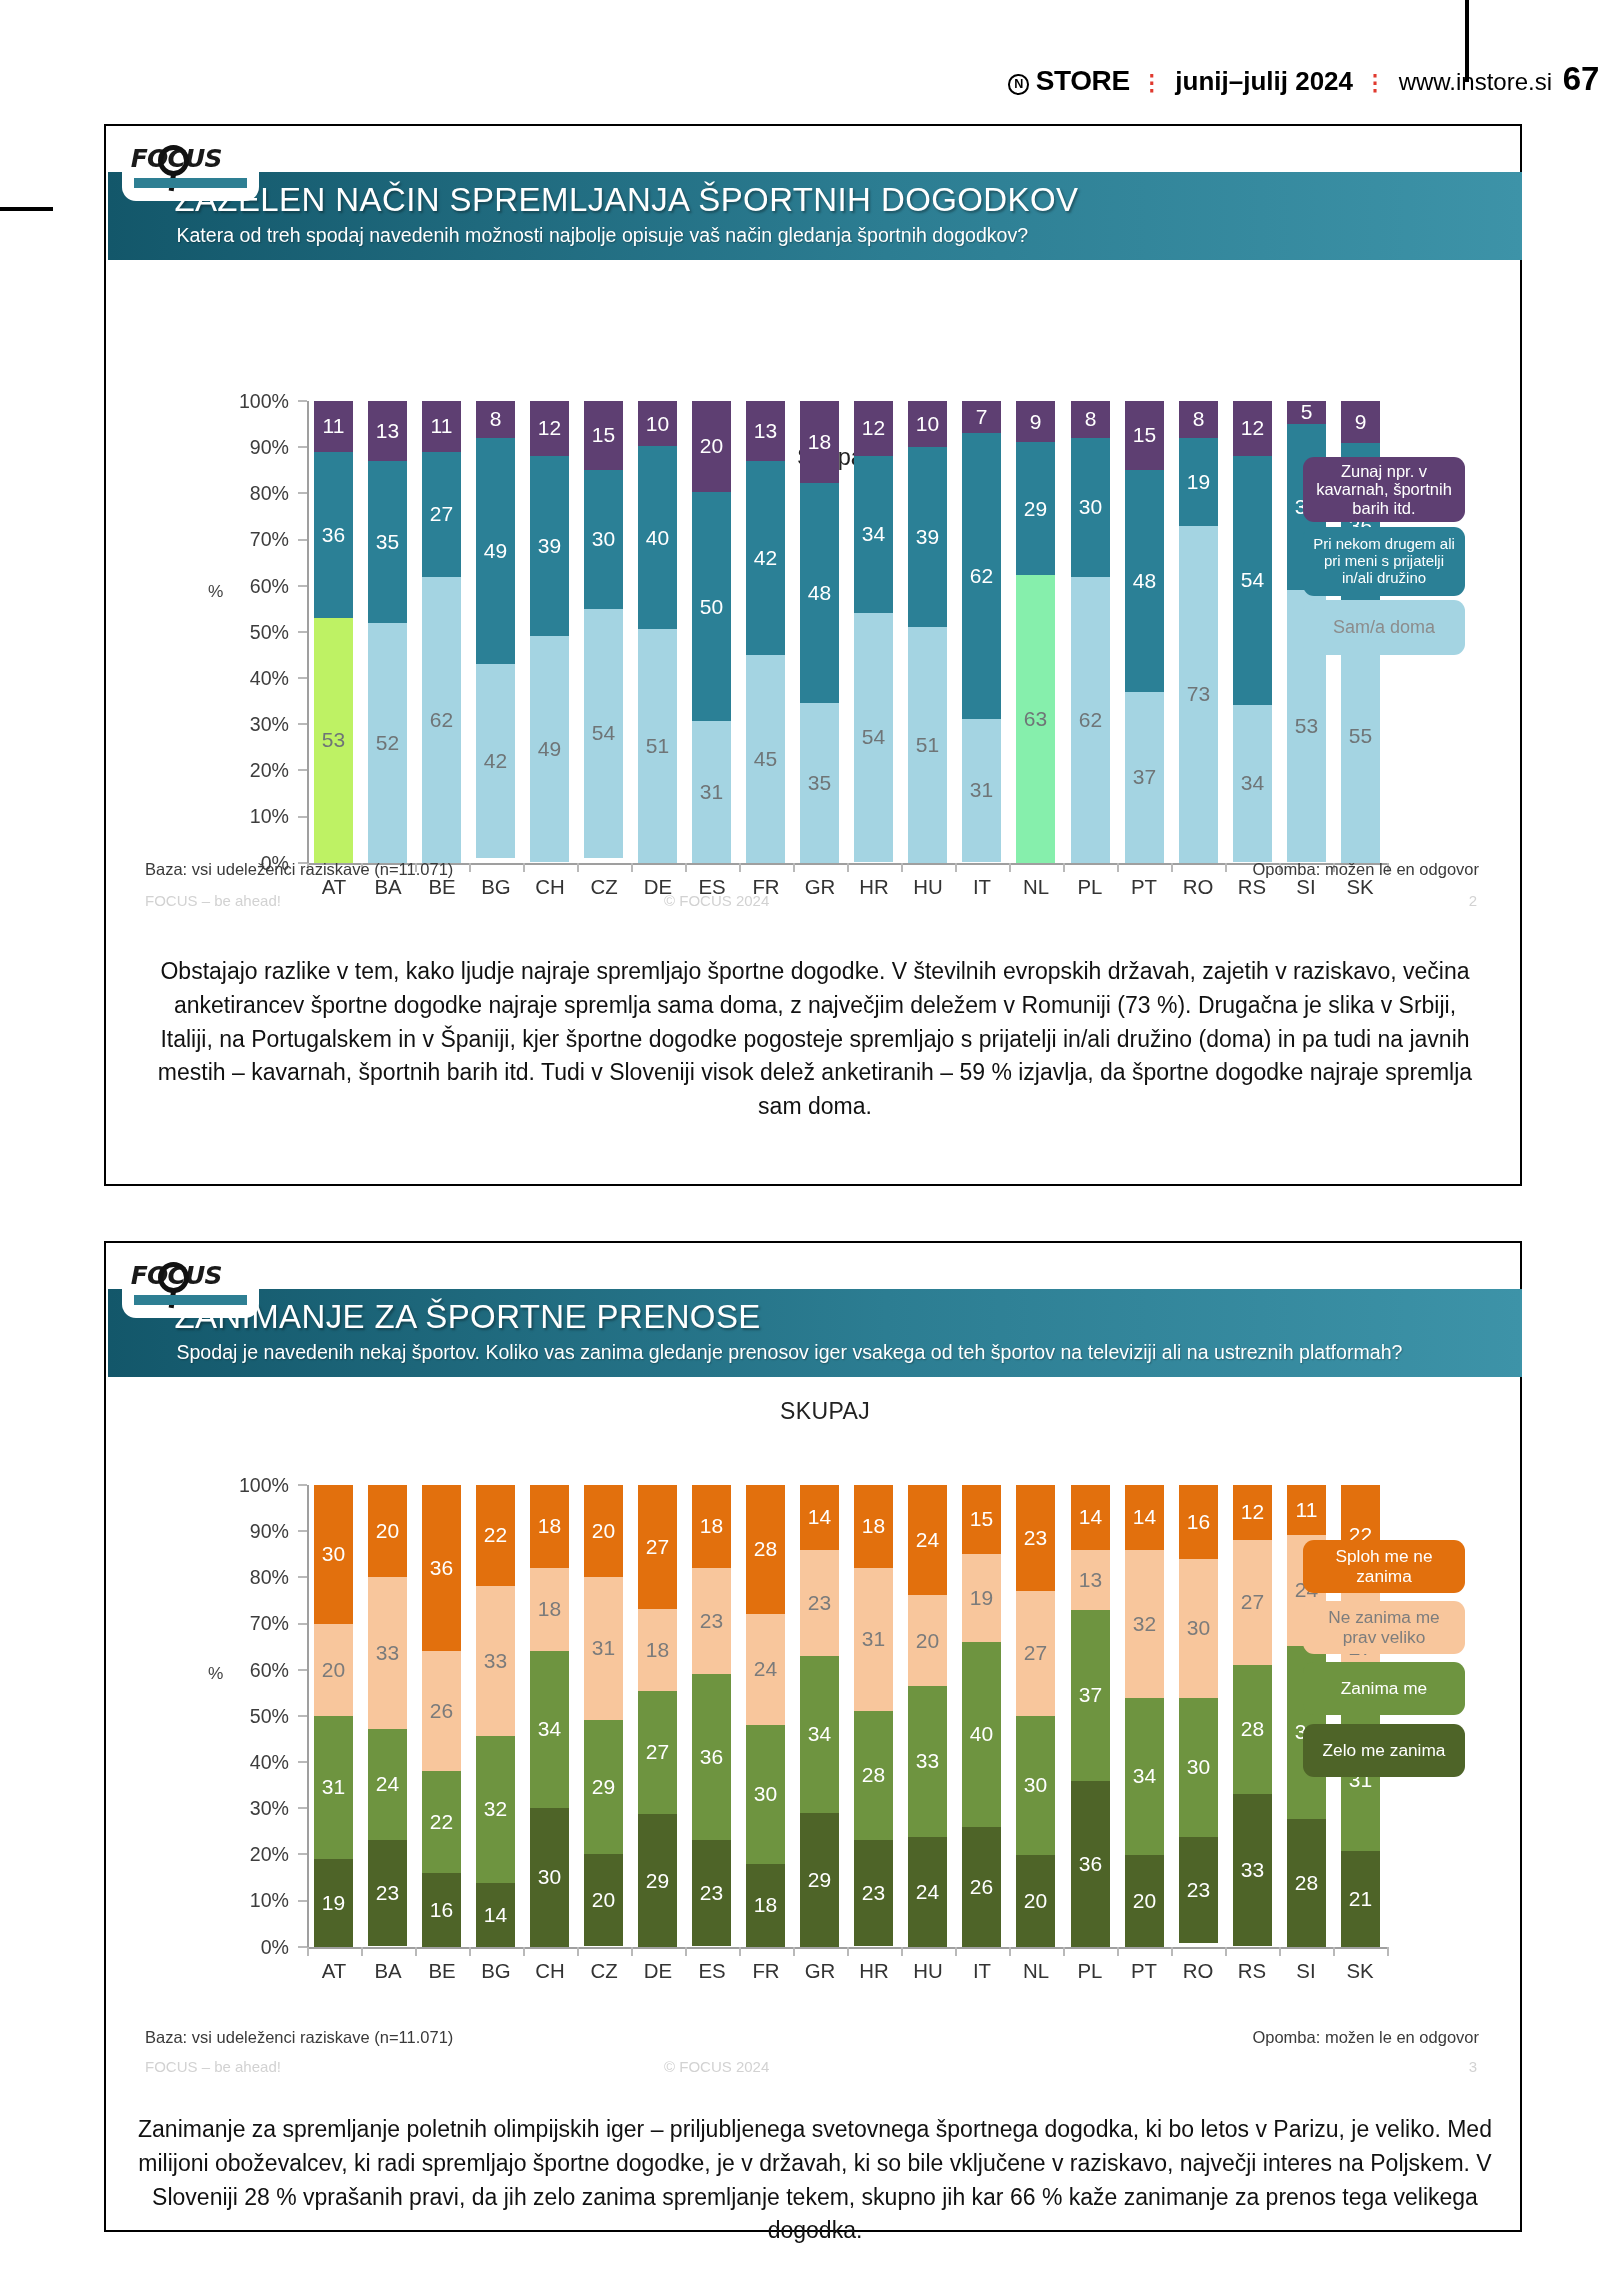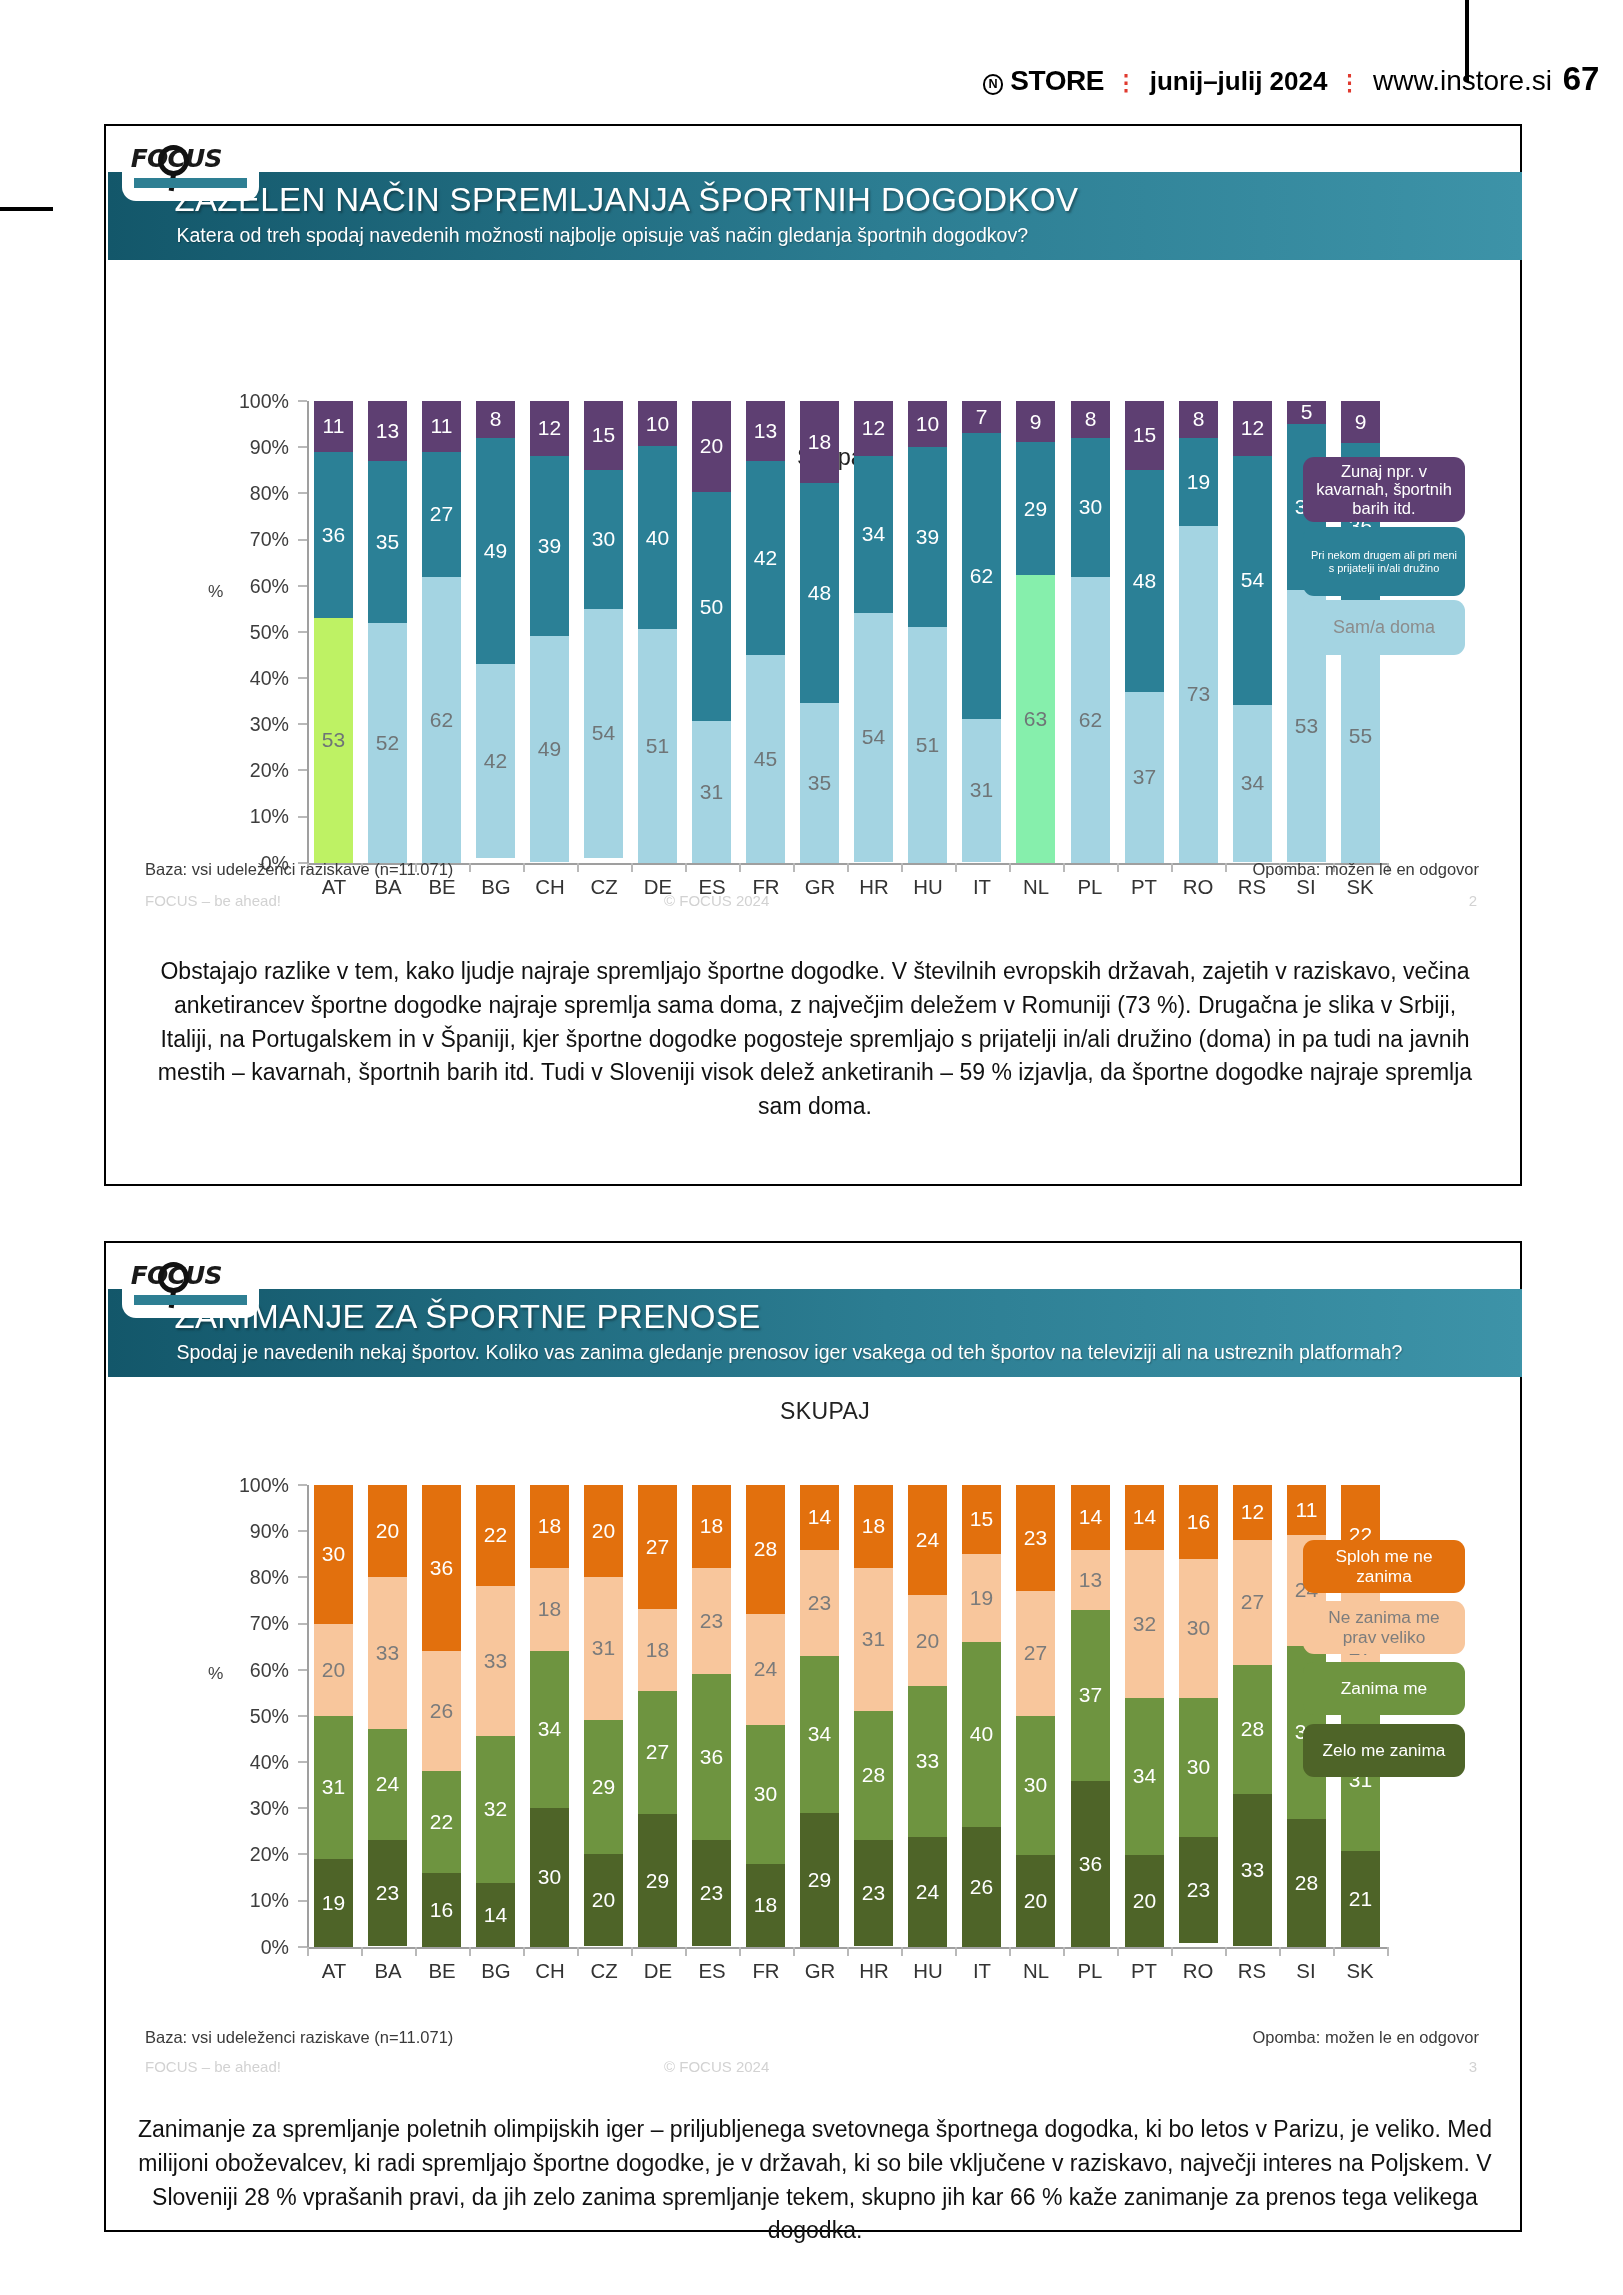--- a/index.html
+++ b/index.html
@@ -25,21 +25,21 @@
   }
   .hdr-logo { font-weight: 700; font-size: 28px; letter-spacing: -0.4px; }
   .hdr-in {
     display: inline-block; border: 2.4px solid #000; border-radius: 50%;
     width: 20.4px; height: 20.4px; line-height: 16.5px; text-align: center;
     font-size: 12.6px; font-weight: 700; margin-right: 7px;
     position: relative; top: -1.6px;
   }
   .hdr-sep { color: #e03a2f; font-weight: 700; margin: 0 11px; font-size: 22px; letter-spacing: 1.6px;}
   .hdr-dates { font-weight: 700; font-size: 26px; }
-  .hdr-url { font-weight: 400; font-size: 28px; }
+  .hdr-url { font-weight: 400; font-size: 24px; }
   .hdr-pageno {
     position: absolute; right: 23.6px; top: 60px;
     font-size: 33px; font-weight: 700; color: #000;
   }
   .left-tick {
     position: absolute; left: 0; top: 207px; width: 53px; height: 3.9px; background: #000;
   }
 
   
   .panel {
@@ -360,21 +360,21 @@
         <div class="seg" style="height: 254px; background: rgb(164, 212, 226); color: rgb(111, 117, 119);">55</div>
       </div>
       <div class="xtickmark" style="left: 1105px; top: 470px;"></div>
       <div class="xlabel" style="left: 1132px; top: 483px;">SK</div>
       <div class="xtickmark" style="left: 1159px; top: 470px;"></div>
     </div>
 
   <div class="legend-box" style="left:1197px; top:331px; width:162px; height:65px; background:#5e3f72; color:#fff; font-size:16.5px;">
     <span>Zunaj npr. v kavarnah, športnih barih itd.</span>
   </div>
-  <div class="legend-box" style="left:1197px; top:401px; width:162px; height:69px; background:#2b8096; color:#fff; font-size:11px;">
+  <div class="legend-box" style="left:1197px; top:401px; width:162px; height:69px; background:#2b8096; color:#fff; font-size:15px;">
     <span>Pri nekom drugem ali pri meni s prijatelji  in/ali družino</span>
   </div>
   <div class="legend-box" style="left:1197px; top:474px; width:162px; height:55px; background:#a4d4e2; color:#8c8c8c; font-size:18px;">
     <span>Sam/a doma</span>
   </div>
 
   <div class="footnote" style="left:39px; top:734px;">Baza: vsi udeleženci raziskave (n=11.071)</div>
   <div class="footnote" style="right:41px; top:734px;">Opomba: možen le en odgovor</div>
   <div class="faint" style="left:39px; top:766px;">FOCUS – be ahead!</div>
   <div class="faint" style="left:558px; top:766px;">© FOCUS 2024</div>

